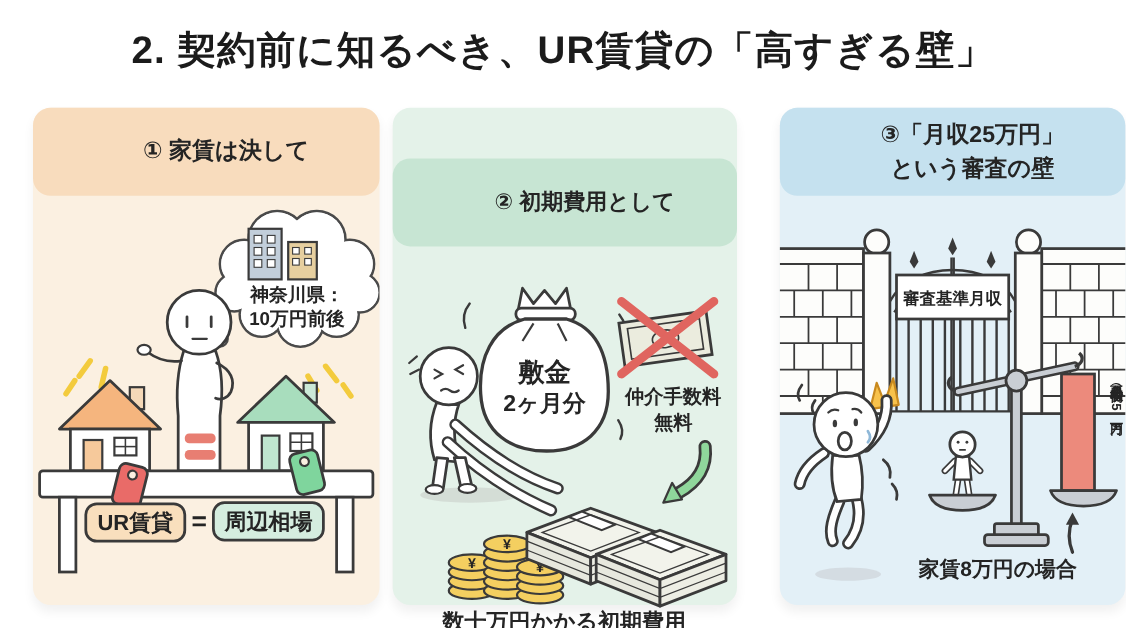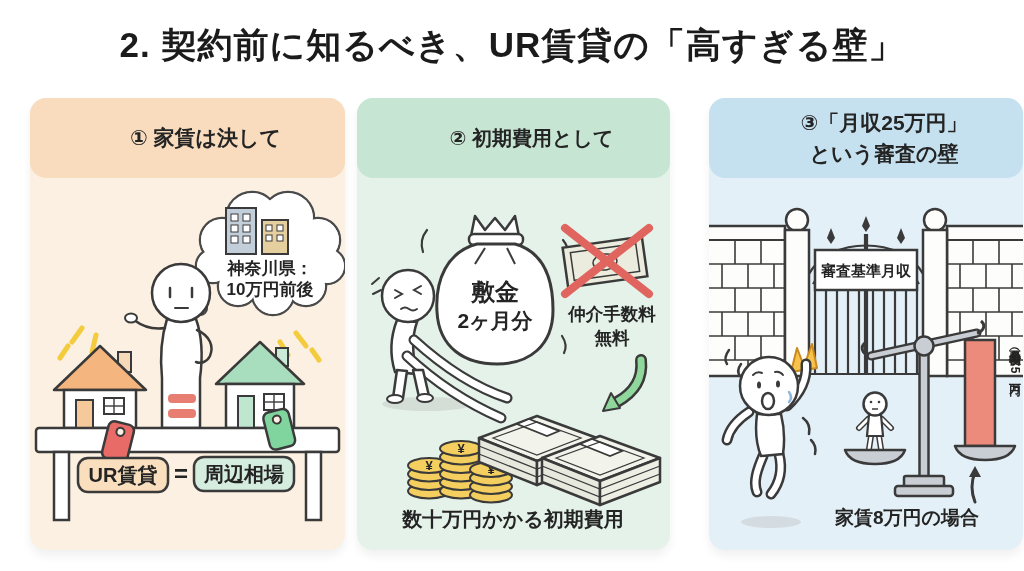--- a/index.html
+++ b/index.html
@@ -19,21 +19,21 @@
   }
   #panel1{left:30px;width:315px;background:#FBF0E1;}
   #panel2{left:357px;width:313px;background:#E4F2E9;}
   #panel3{left:709px;width:314px;background:#E3F0F7;}
   .panel-header{
     height:80px;border-radius:16px;
     display:flex;flex-direction:column;justify-content:center;align-items:center;
     font-weight:700;color:#242424;text-align:center;line-height:1.5;padding-left:36px;
   }
   #panel1 .panel-header{background:#F8DCBD;font-size:21px;}
-  #panel2 .panel-header{background:#C7E5D3;font-size:20px;}
+  #panel2 .panel-header{background:#C7E5D3;font-size:20px;margin-top:46px;}
   #panel3 .panel-header{background:#C5E1EF;font-size:21px;}
   .illus{display:block;}
   svg text{
     font-family:"Liberation Sans","DejaVu Sans",sans-serif;
     fill:#242424;font-weight:700;text-anchor:middle;
   }
   .vtext{
     position:absolute;right:2px;top:242px;height:134px;
     writing-mode:vertical-rl;text-orientation:mixed;
     font-size:12px;font-weight:700;color:#242424;letter-spacing:1px;line-height:1;

